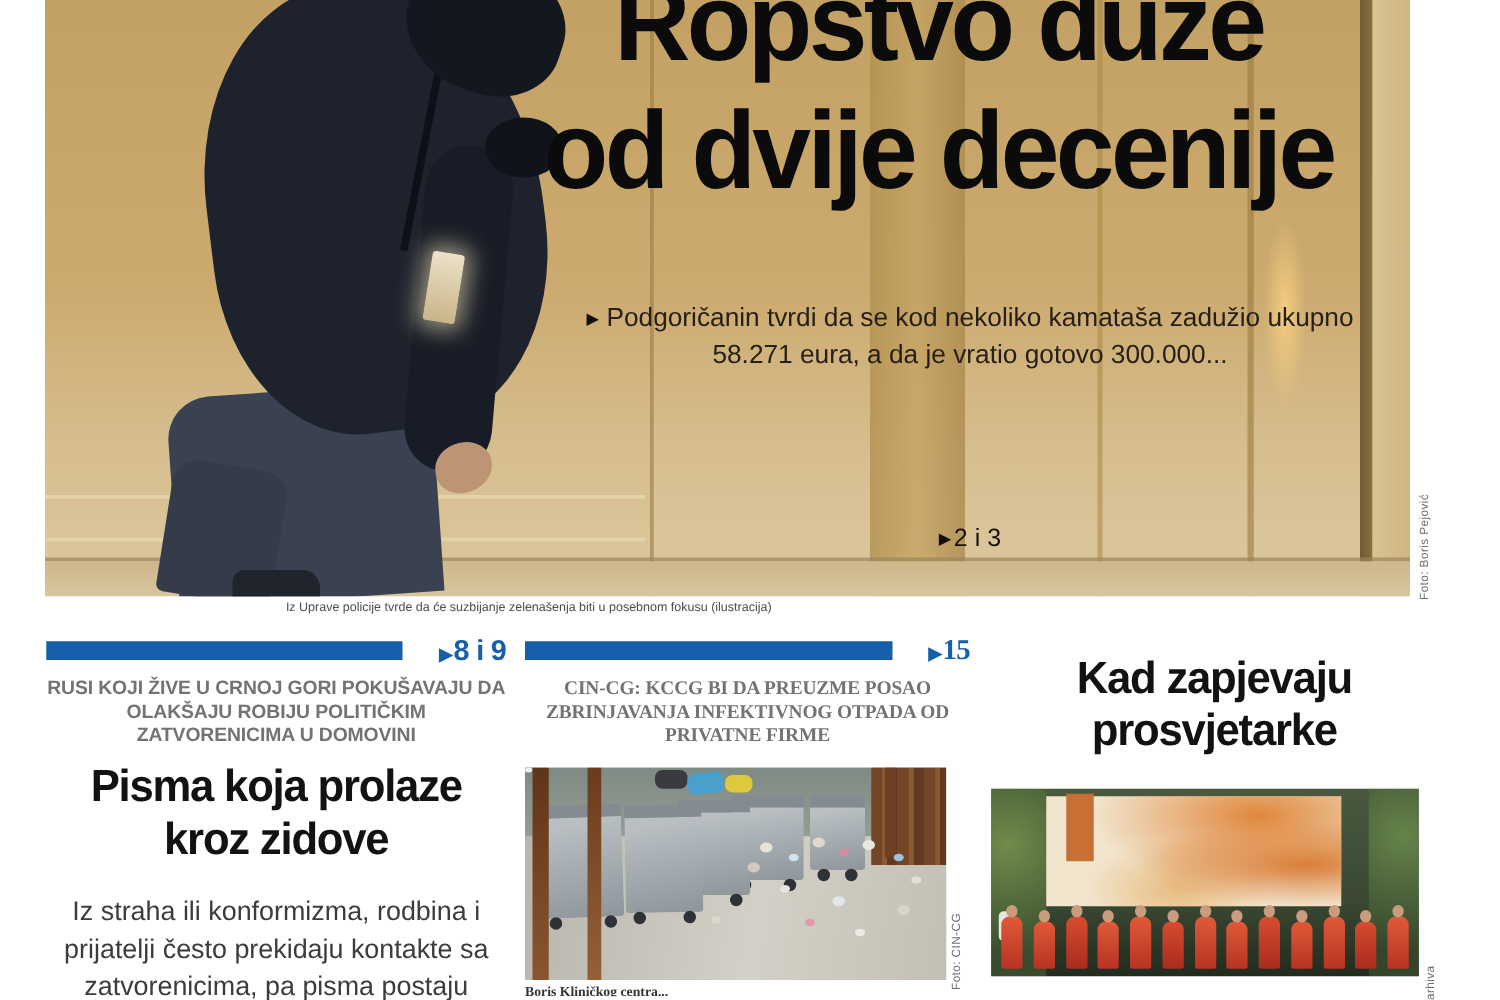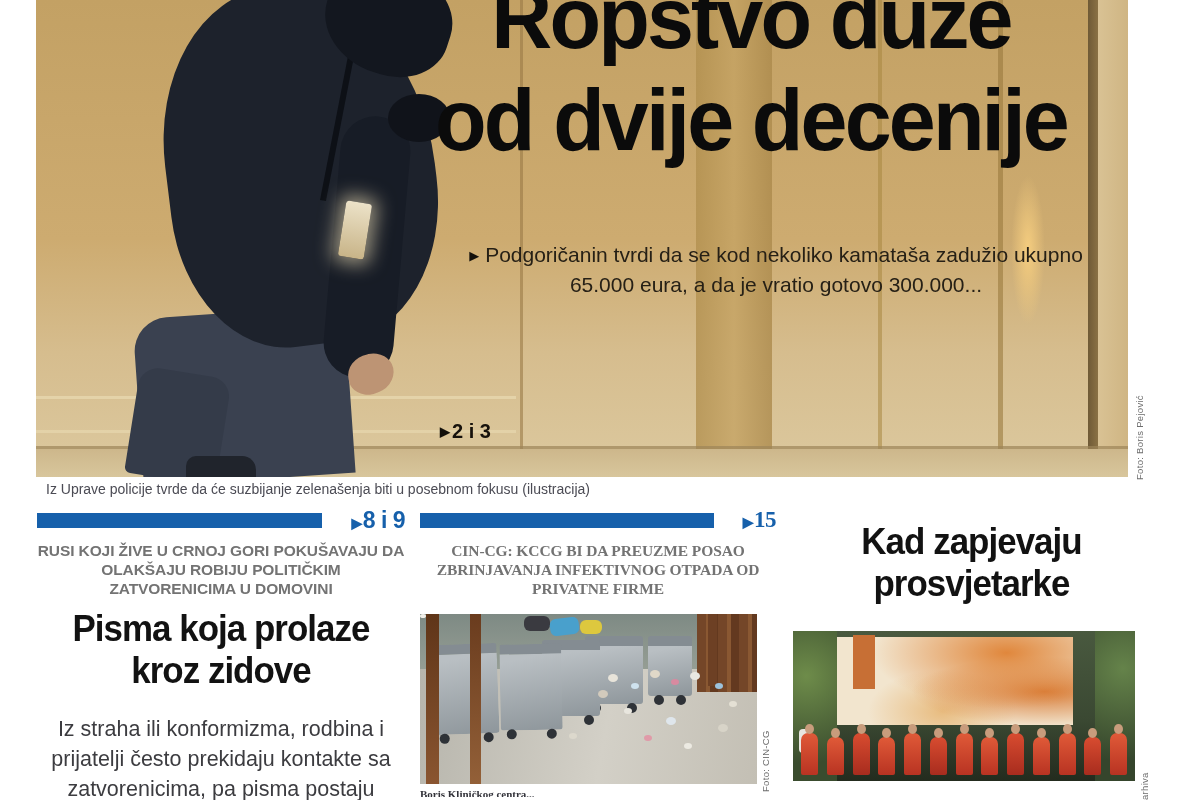--- a/index.html
+++ b/index.html
@@ -35,25 +35,25 @@
            transform:rotate(9deg);box-shadow:0 0 18px 6px rgba(255,238,195,.55);}
   
   .hl-wrap{position:absolute;left:350px;top:0;width:730px;text-align:center;z-index:5;}
   .hl{position:absolute;left:0;width:100%;font-weight:bold;color:#0b0b0b;font-size:88px;line-height:96px;
       letter-spacing:-3px;transform:scaleX(.96);white-space:nowrap;}
   .hl1{top:-30px;}
   .hl2{top:72px;}
   .deck{position:absolute;left:404px;top:240px;width:672px;text-align:center;z-index:5;
         font-size:21px;line-height:29px;color:#262016;}
   .b-arrow{font-size:13px;color:#13100b;margin-right:6px;vertical-align:2px;}
-  .lead-ref{position:absolute;left:404px;top:420px;width:672px;text-align:left;z-index:5;
-            font-weight:bold;font-size:20px;color:#17120c;}
+  .lead-ref{position:absolute;left:404px;top:420px;width:672px;text-align:center;z-index:5;
+            font-weight:normal;font-size:20px;color:#17120c;}
   .lead-ref .b-arrow{font-size:13px;margin-right:2px;}
   
-  .lead-caption{position:absolute;left:46px;top:481px;width:800px;font-size:14px;color:#4b4b54;}
+  .lead-caption{position:absolute;left:23px;top:481px;width:800px;font-size:10px;color:#4b4b54;text-align:center;}
   .vtext{position:absolute;writing-mode:vertical-rl;transform:rotate(180deg);font-size:9.5px;color:#6d6d6d;
          letter-spacing:.3px;}
   .credit-lead{left:1134px;top:318px;height:162px;}
   .credit-cin{left:760px;top:702px;height:90px;}
   .credit-arhiva{left:1139px;top:744px;height:56px;}
   
   .col{position:absolute;top:511px;}
   .col1{left:37px;width:368px;}
   .col2{left:420px;width:356px;font-family:Liberation Serif, serif;}
   .col3{left:793px;width:357px;}
@@ -145,21 +145,21 @@
     <div class="pp p-hood"></div>
     <div class="pp p-hand"></div>
     <div class="pp p-badge"></div>
 
     <div class="hl-wrap">
       <div class="hl hl1">Ropstvo duže</div>
       <div class="hl hl2">od dvije decenije</div>
     </div>
 
     <div class="deck">
-      <div class="bullet"><span class="b-arrow">▶</span><span>Podgoričanin tvrdi da se kod nekoliko kamataša zadužio ukupno 65.000 eura, a da je vratio gotovo 300.000...</span></div>
+      <div class="bullet"><span class="b-arrow">▶</span><span>Podgoričanin tvrdi da se kod nekoliko kamataša zadužio ukupno 58.271 eura, a da je vratio gotovo 300.000...</span></div>
     </div>
 
     <div class="lead-ref"><span class="b-arrow">▶</span><span>2 i 3</span></div>
   </div>
 
   <div class="lead-caption">Iz Uprave policije tvrde da će suzbijanje zelenašenja biti u posebnom fokusu (ilustracija)</div>
   <div class="vtext credit-lead">Foto: Boris Pejović</div>
 
   <section class="col col1">
     <div class="barrow">

